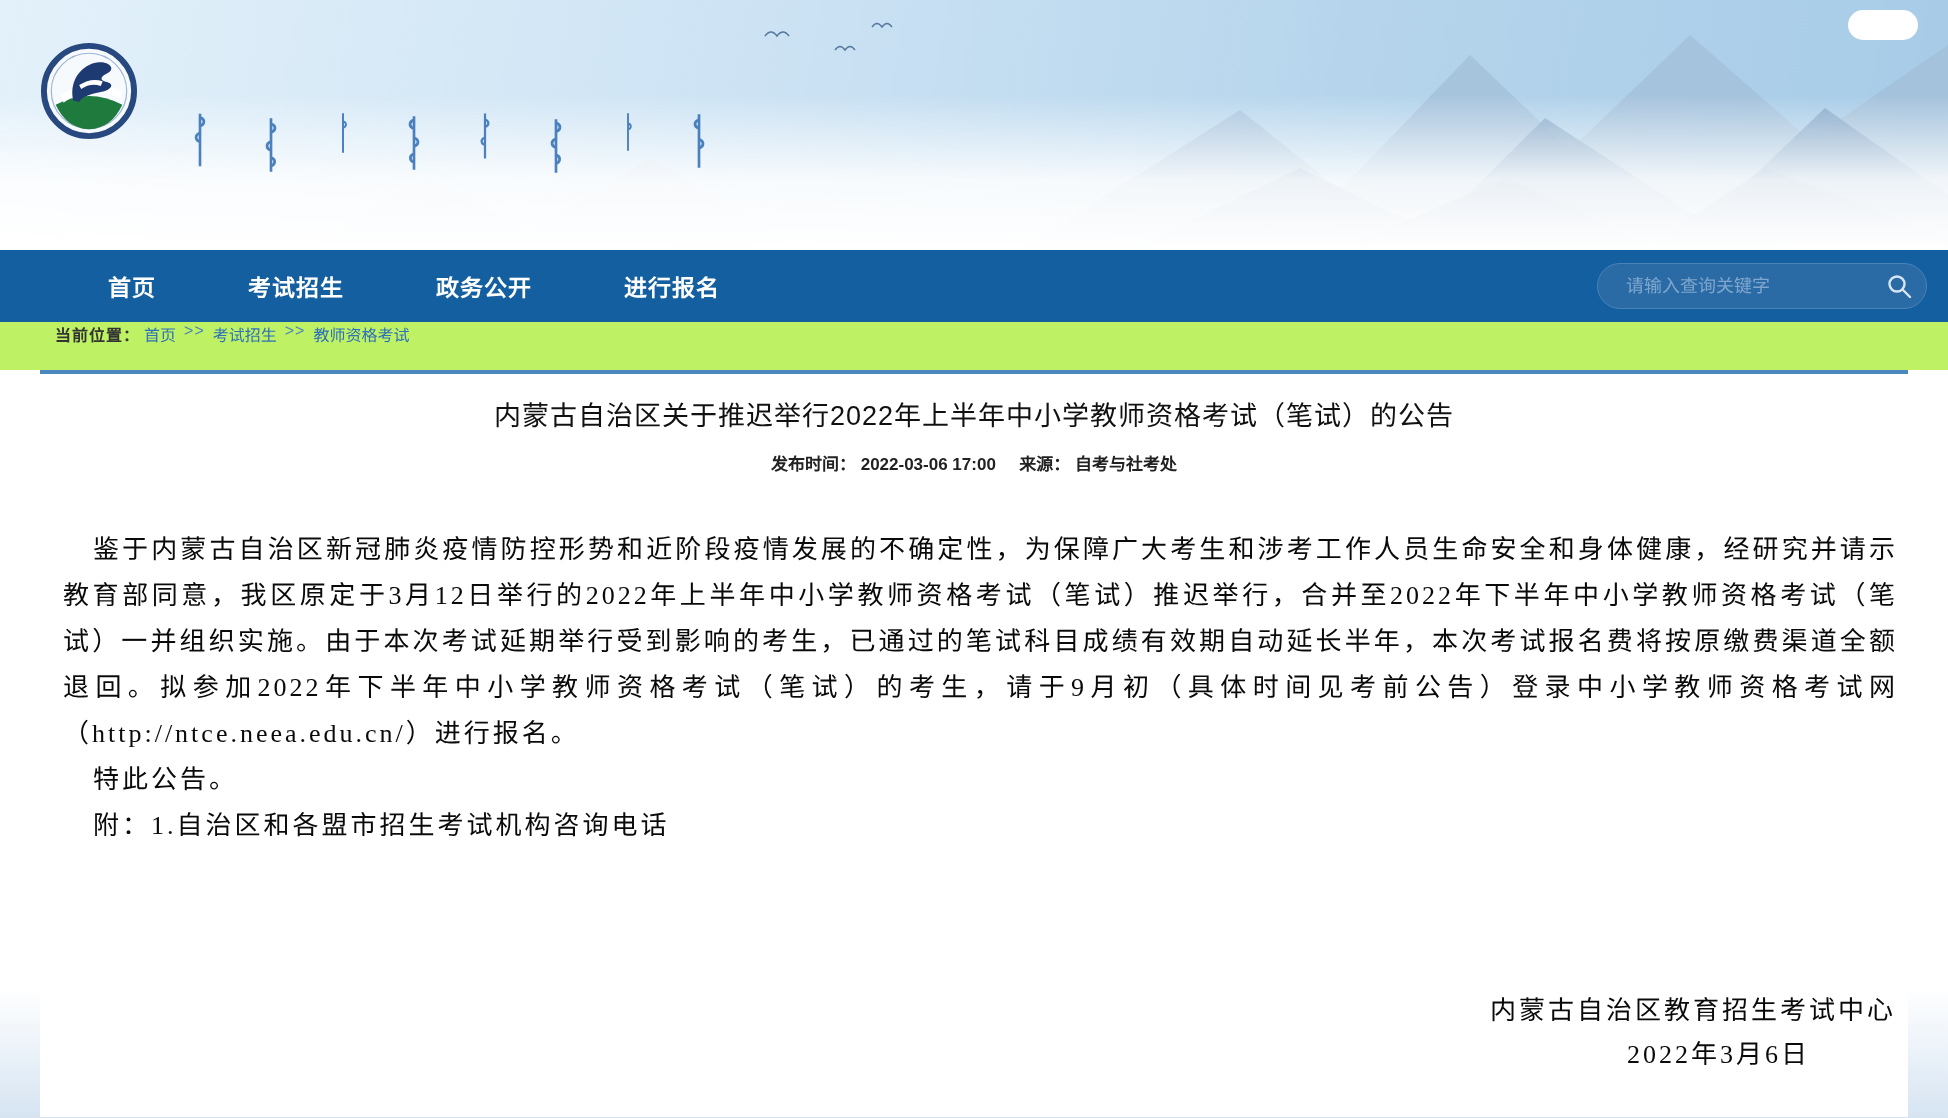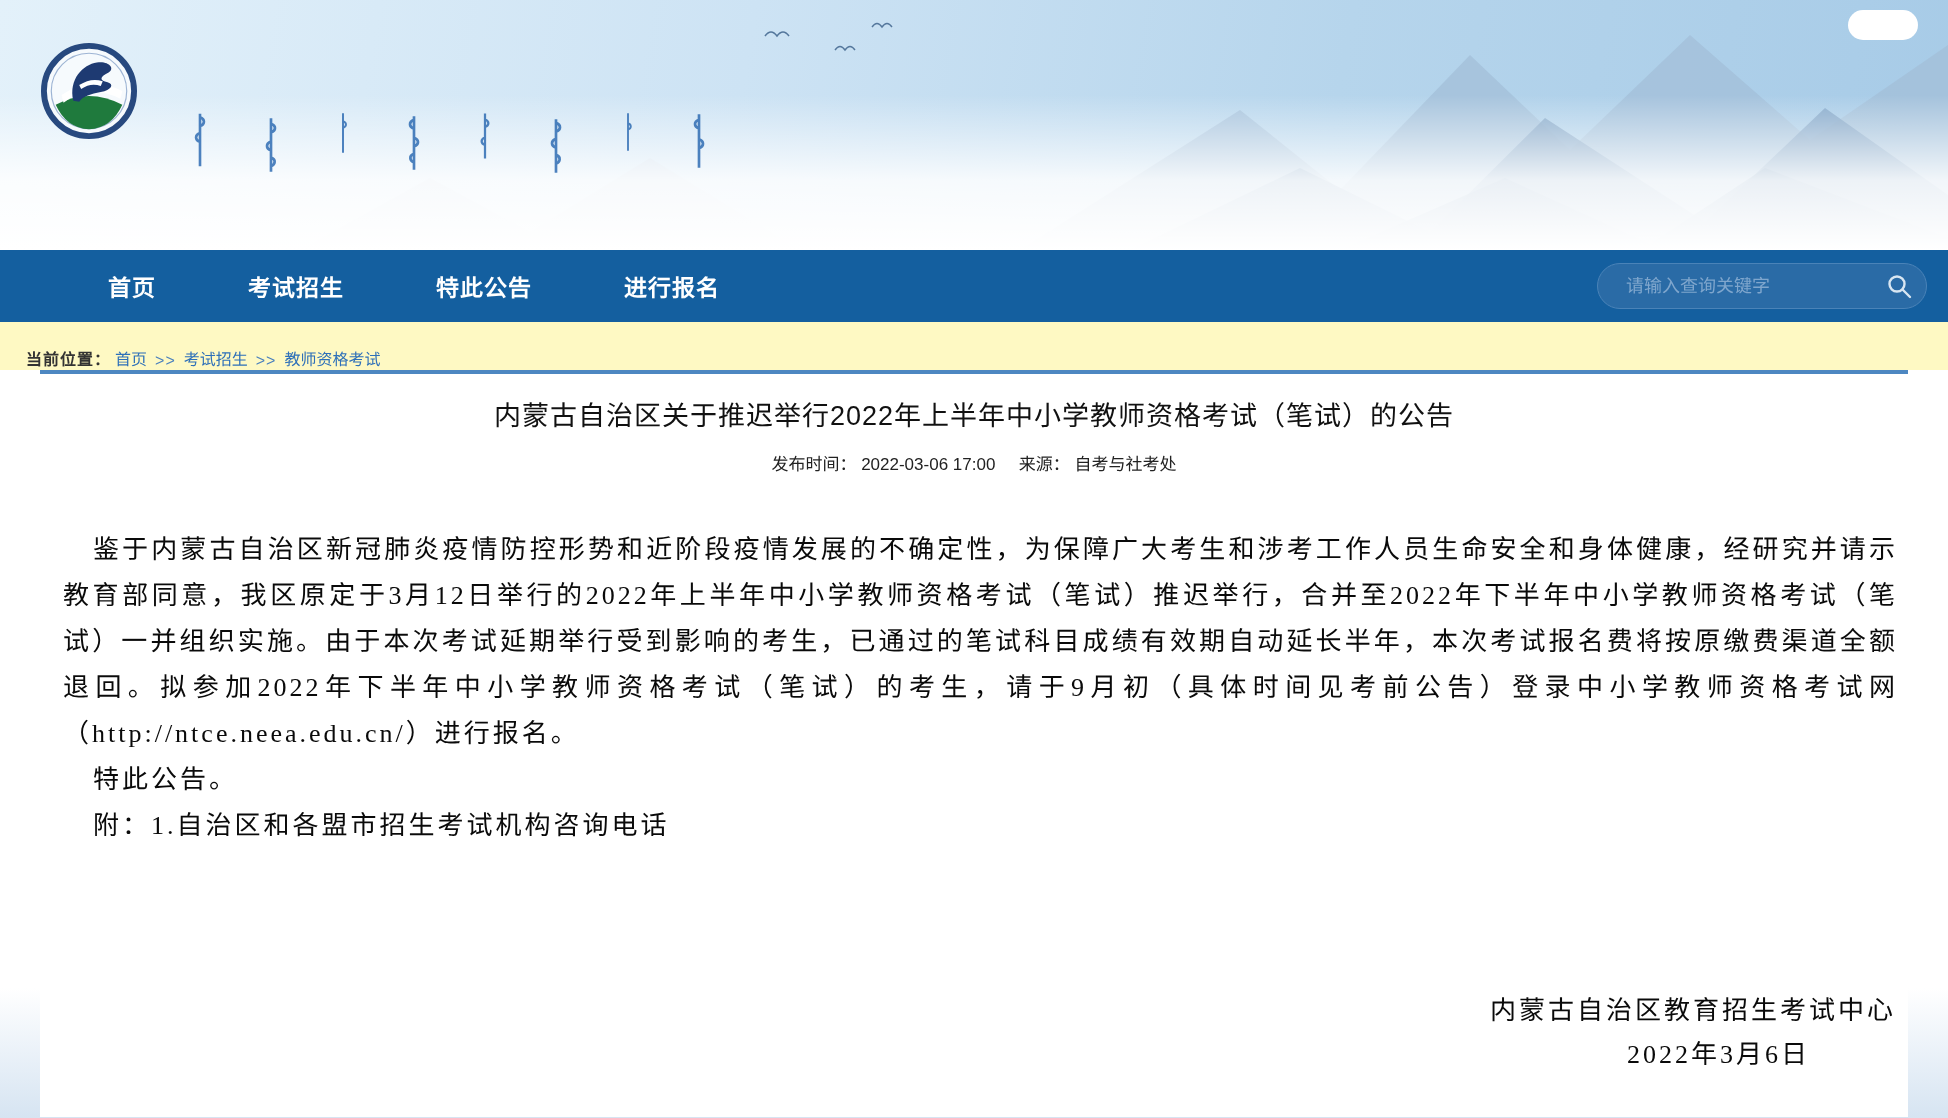--- a/index.html
+++ b/index.html
@@ -33,36 +33,36 @@
   .search-box { position:absolute; left:1597px; top:13px; width:330px; height:46px;
     background:#2a6ba6; border:1px solid #4a83b8; border-radius:23px;
     display:flex; align-items:flex-end; }
   .search-box input { flex:1; height:100%; background:transparent; border:none; outline:none;
     padding:0 10px 0 28px; font-size:18px; color:#e8f1f9; font-family:"Liberation Sans",sans-serif; }
   .search-box input::placeholder { color:#7fa6cd; }
   .search-btn { width:40px; height:100%; background:transparent; border:none;
     display:flex; align-items:center; justify-content:flex-start; cursor:pointer; }
 
   
-  .crumb-bar { width:100%; height:48px; display:flex; align-items:flex-end;
-    padding-left:26px; font-size:16px; background:#fef9c3; }
+  .crumb-bar { width:100%; height:48px; display:flex; align-items:flex-start;
+    padding-left:55px; font-size:16px; background:#bef264; }
   .crumb-label { color:#333333; font-weight:bold; letter-spacing:1px; }
   .crumb-bar a { color:#2e70b9; text-decoration:none; cursor:pointer; margin:0 4px; }
   .crumb-sep { color:#4a80bd; margin:0 4px; letter-spacing:1px; }
   .rule { margin:0 40px; height:4px; background:#4d87c1; }
 
   
   .bottom-glow { position:absolute; left:0; right:0; bottom:0; height:130px; z-index:0;
     background:linear-gradient(180deg, rgba(223,234,245,0) 0%, #d6e4f2 100%); }
   .content-card { position:relative; z-index:1; margin:0 40px; background:#ffffff;
     min-height:743px; padding-top:22px; }
   .art-title { text-align:center; font-size:27px; font-weight:normal; color:#111111;
     letter-spacing:1px; line-height:40px; font-family:"Liberation Sans",sans-serif; }
   .pub-line { text-align:center; margin-top:14px; font-size:17px; color:#222222;
-    font-family:"Liberation Sans",sans-serif; }
+    font-family:"Liberation Sans",sans-serif;font-weight:bold; }
   .pub-line .gap { display:inline-block; width:14px; }
   .article-body { margin-top:52px; padding:0 10px 0 23px; color:#0a0a0a;
     font-family:"Liberation Serif","DejaVu Serif",serif; font-size:26px;
     letter-spacing:3px; line-height:46px; }
   .article-body p.indent { text-indent:30px; text-align:justify; }
   .attach { display:flex; margin-left:30px; }
   .attach-label { white-space:nowrap; }
   .attach-items > div:nth-child(2) { margin-left:22px; }
   .sig-block { margin-top:140px; text-align:right; line-height:44px; }
   .sig-org { padding-right:2px; }
@@ -124,21 +124,21 @@
       </svg>
   </div>
 
   <button class="top-pill"></button>
 </header>
 
 <nav class="navbar">
   <ul class="nav-list">
     <li><a>首页</a></li>
     <li><a>考试招生</a></li>
-    <li><a>特此公告</a></li>
+    <li><a>政务公开</a></li>
     <li><a>进行报名</a></li>
   </ul>
   <div class="search-box">
     <input type="text" placeholder="请输入查询关键字" style="">
     <button class="search-btn">
       <svg width="27" height="27" viewBox="0 0 27 27">
         <circle cx="11" cy="11" r="7.5" fill="none" stroke="#d8e6f2" stroke-width="2.4"></circle>
         <line x1="16.5" y1="16.5" x2="24" y2="24" stroke="#d8e6f2" stroke-width="2.4" stroke-linecap="round"></line>
       </svg>
     </button>

